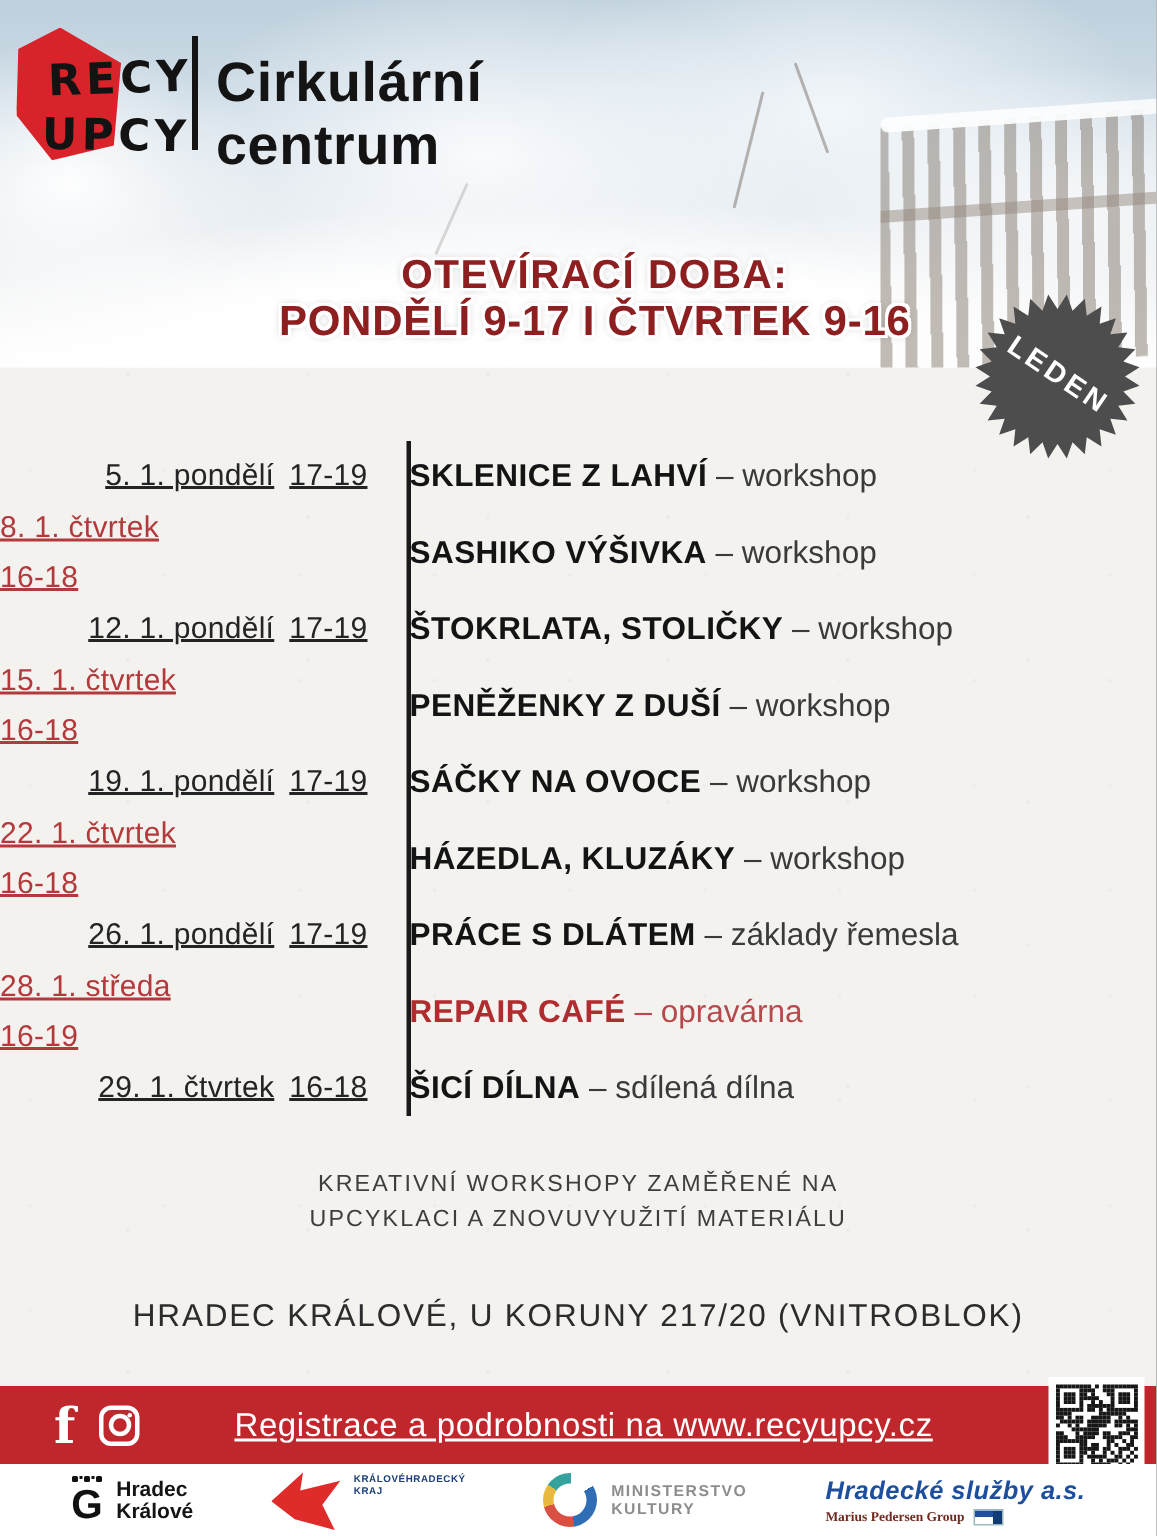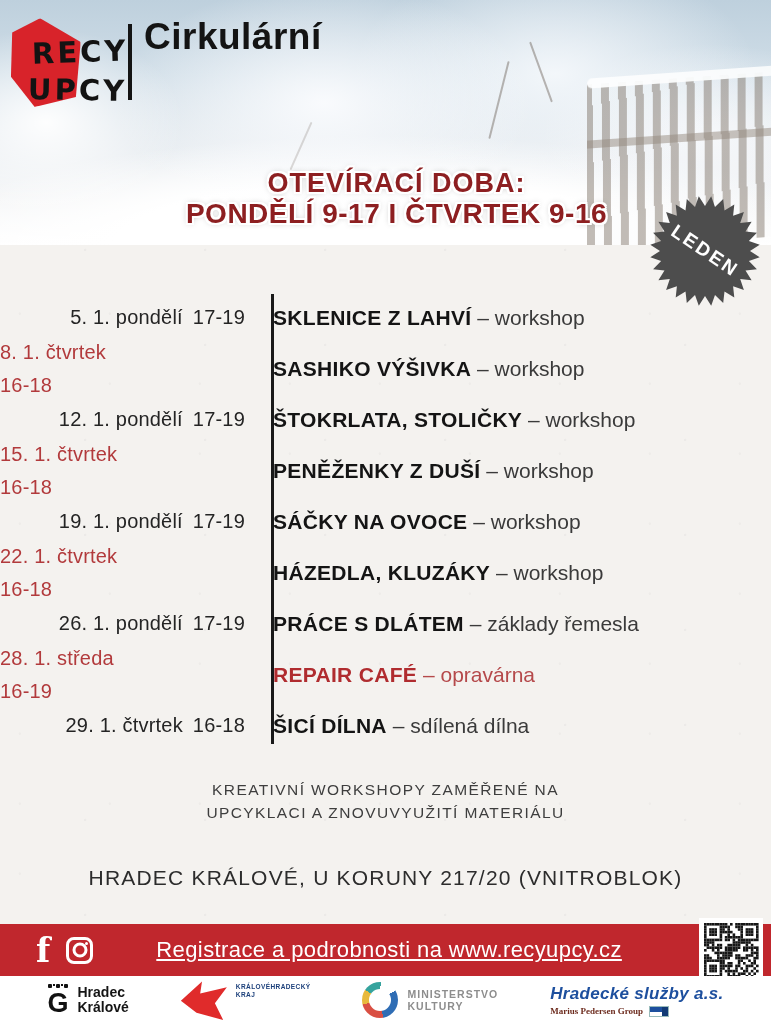--- a/index.html
+++ b/index.html
@@ -40,40 +40,40 @@
   .logo-mark{position:relative;width:110px;height:96px;}
   .pentagon{
     position:absolute;left:0;top:2px;width:72px;height:88px;background:#d8232a;
     clip-path:polygon(46% 0, 100% 30%, 88% 92%, 30% 100%, 0 64%, 6% 14%);
     transform:rotate(-4deg);
   }
   .logo-word{position:absolute;font-weight:800;color:#131313;letter-spacing:3px;font-size:29px;line-height:1;font-family:"DejaVu Sans","Liberation Sans",sans-serif;}
   .recy{left:22px;top:22px;transform:rotate(-2deg);}
   .upcy{left:18px;top:60px;transform:rotate(1deg);}
   .logo-bar{width:4px;height:76px;background:#141414;margin:8px 12px 0 8px;}
-  .brand{display:flex;flex-direction:column;margin-top:0;}
+  .brand{display:flex;flex-direction:column;margin-top:18px;}
   .brand span{font-size:37px;font-weight:700;color:#141414;line-height:42px;letter-spacing:.5px;}
   
   .opening{position:absolute;left:11px;top:168px;width:100%;text-align:center;font-weight:800;color:#8d1f21;
     text-shadow:-2px -2px 0 #fff,2px -2px 0 #fff,-2px 2px 0 #fff,2px 2px 0 #fff,0 -2px 0 #fff,0 2px 0 #fff,-2px 0 0 #fff,2px 0 0 #fff,0 0 6px rgba(30,30,30,.35);
   }
   .op1{font-size:27px;letter-spacing:1px;line-height:30px;}
   .op2{font-size:28px;letter-spacing:.5px;line-height:32px;}
   
   .badge{position:absolute;left:650px;top:196px;width:110px;height:110px;}
   .badge svg{position:absolute;left:0;top:0;}
   .badge-label{
     position:absolute;left:50%;top:50%;transform:translate(-50%,-50%) rotate(34deg);
     color:#fff;font-weight:700;font-size:19px;letter-spacing:2.5px;
   }
   
   .schedule{position:absolute;left:0;top:292px;width:771px;}
   .vline{position:absolute;left:271px;top:2px;width:3px;height:450px;background:#191919;}
   .srow{display:flex;align-items:center;height:51px;}
-  .sdate{width:245px;display:flex;justify-content:flex-end;align-items:baseline;gap:10px;font-size:20px;color:#242424;letter-spacing:.2px;}
+  .sdate{width:245px;display:flex;justify-content:flex-end;align-items:baseline;gap:10px;font-size:20px;color:#242424;letter-spacing:.2px;text-decoration:underline;}
   .stime{min-width:52px;text-align:left;}
   .stitle{margin-left:28px;font-size:21px;color:#3a3a3a;white-space:nowrap;}
   .stitle .t{font-weight:700;color:#141414;letter-spacing:.3px;}
   .srow.red-date .sdate{color:#b23a3c;flex-direction:column;}
   .srow.red-title .stitle .t{color:#b02c2f;}
   .srow.red-title .stitle .d{color:#b5494b;}
   
   .summary{position:absolute;left:0;top:778px;width:100%;text-align:center;font-size:15.5px;letter-spacing:1.4px;color:#3e3e3e;line-height:23px;}
   .address{position:absolute;left:0;top:866px;width:100%;text-align:center;font-size:21px;letter-spacing:1.2px;color:#2c2c2c;}
   
@@ -118,20 +118,21 @@
 
     <div class="logo-area">
       <div class="logo-mark">
         <div class="pentagon"></div>
         <span class="logo-word recy">RECY</span>
         <span class="logo-word upcy">UPCY</span>
       </div>
       <div class="logo-bar"></div>
       <div class="brand">
         <span>Cirkulární</span>
+        <span>centrum</span>
       </div>
     </div>
 
     <div class="opening">
       <div class="op1">OTEVÍRACÍ DOBA:</div>
       <div class="op2">PONDĚLÍ 9-17 I ČTVRTEK 9-16</div>
     </div>
   </div>
 
   <div class="badge">

